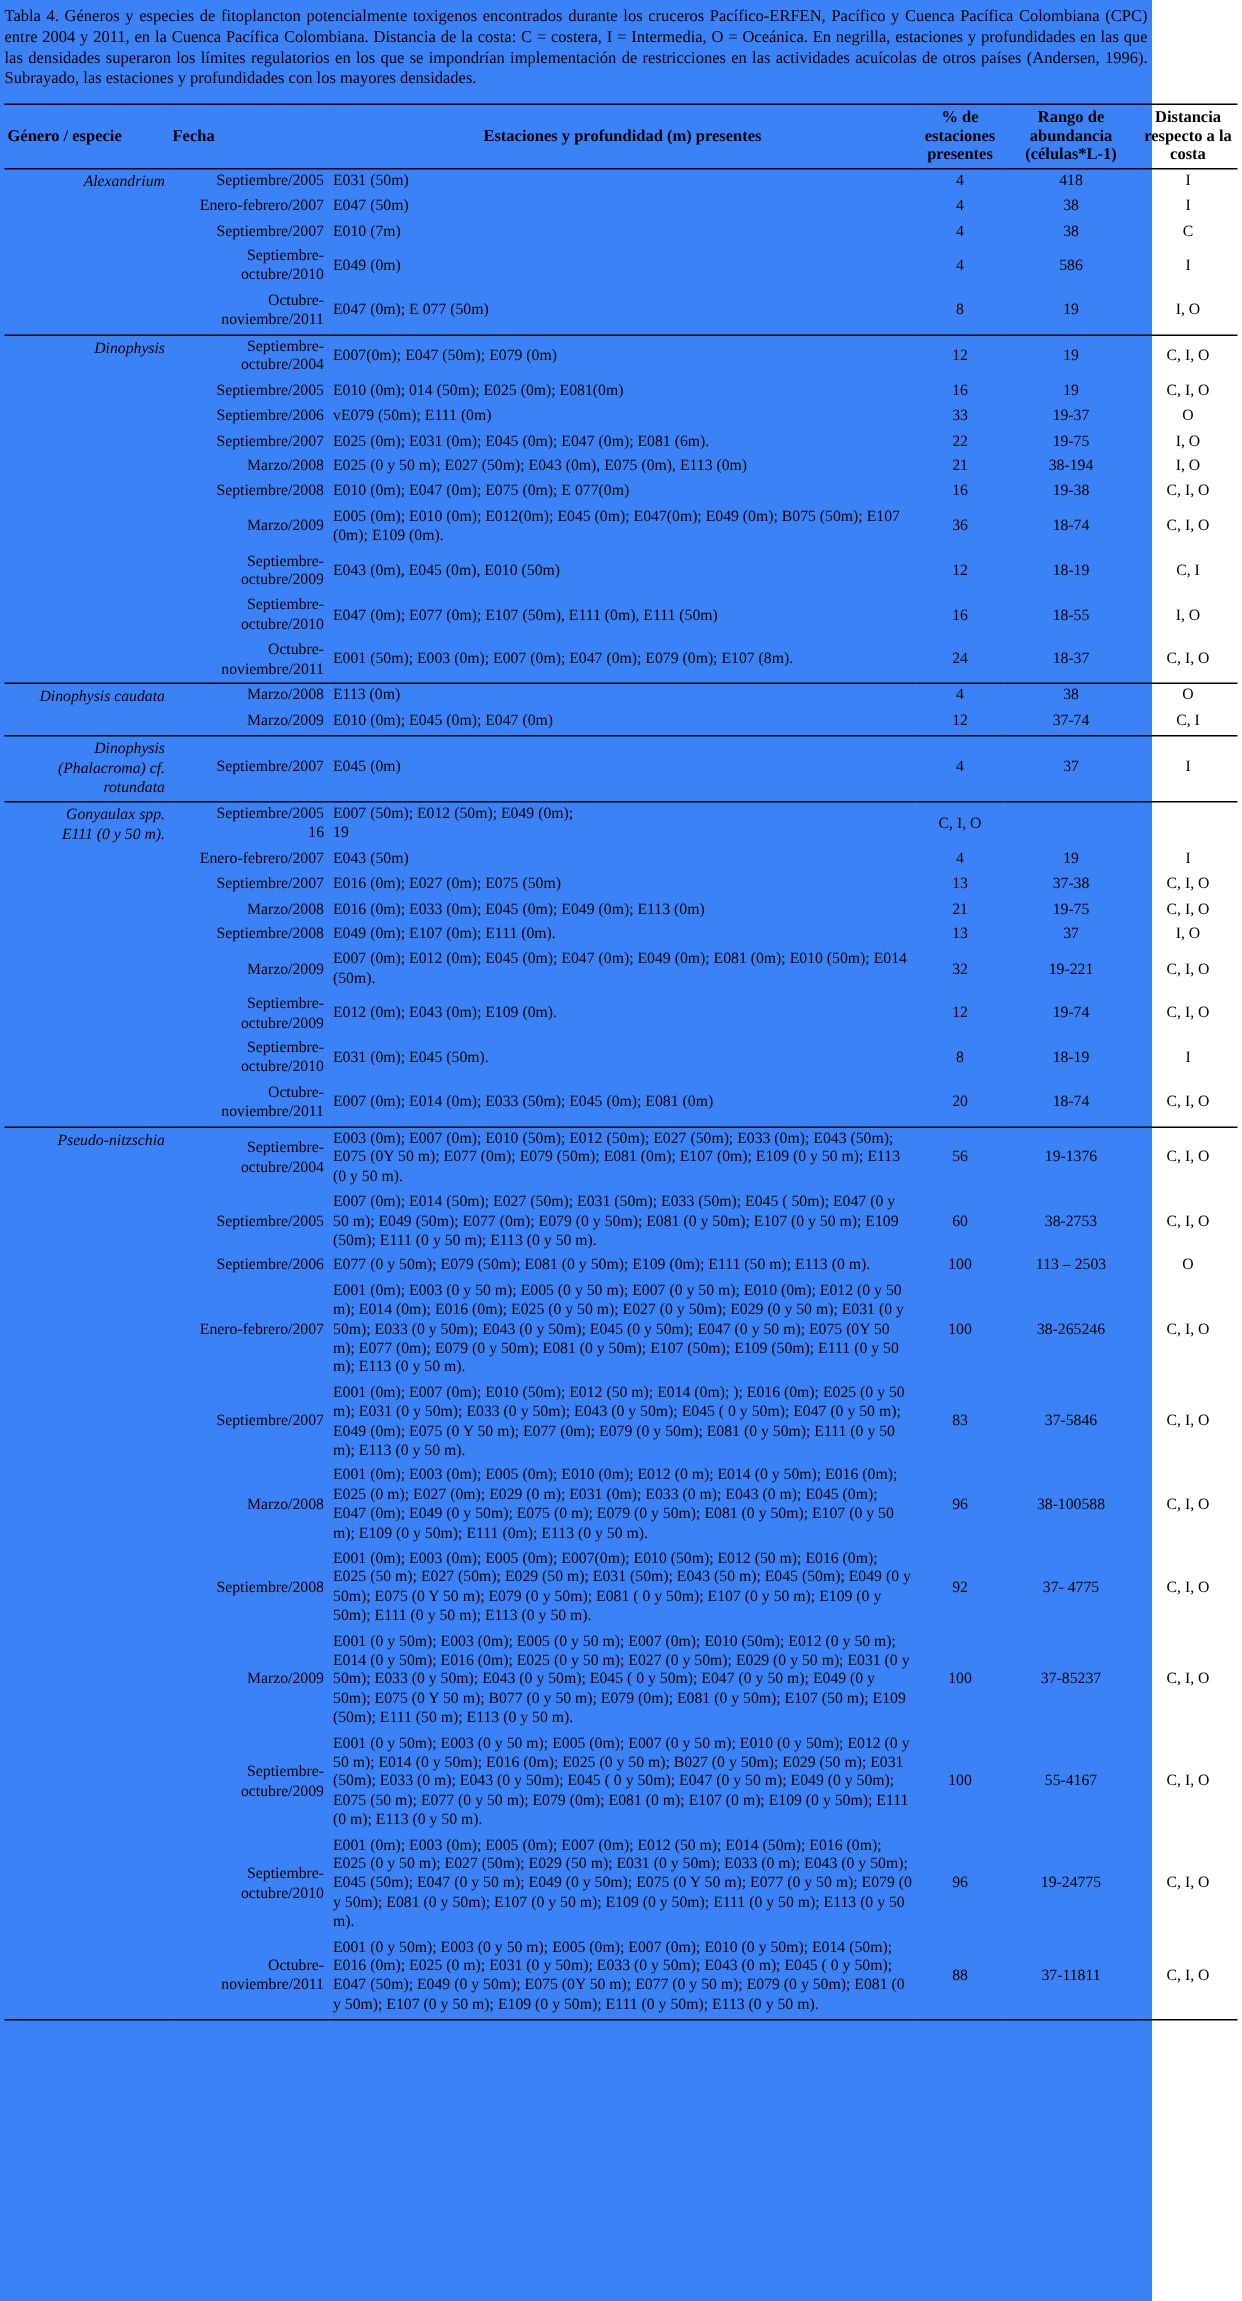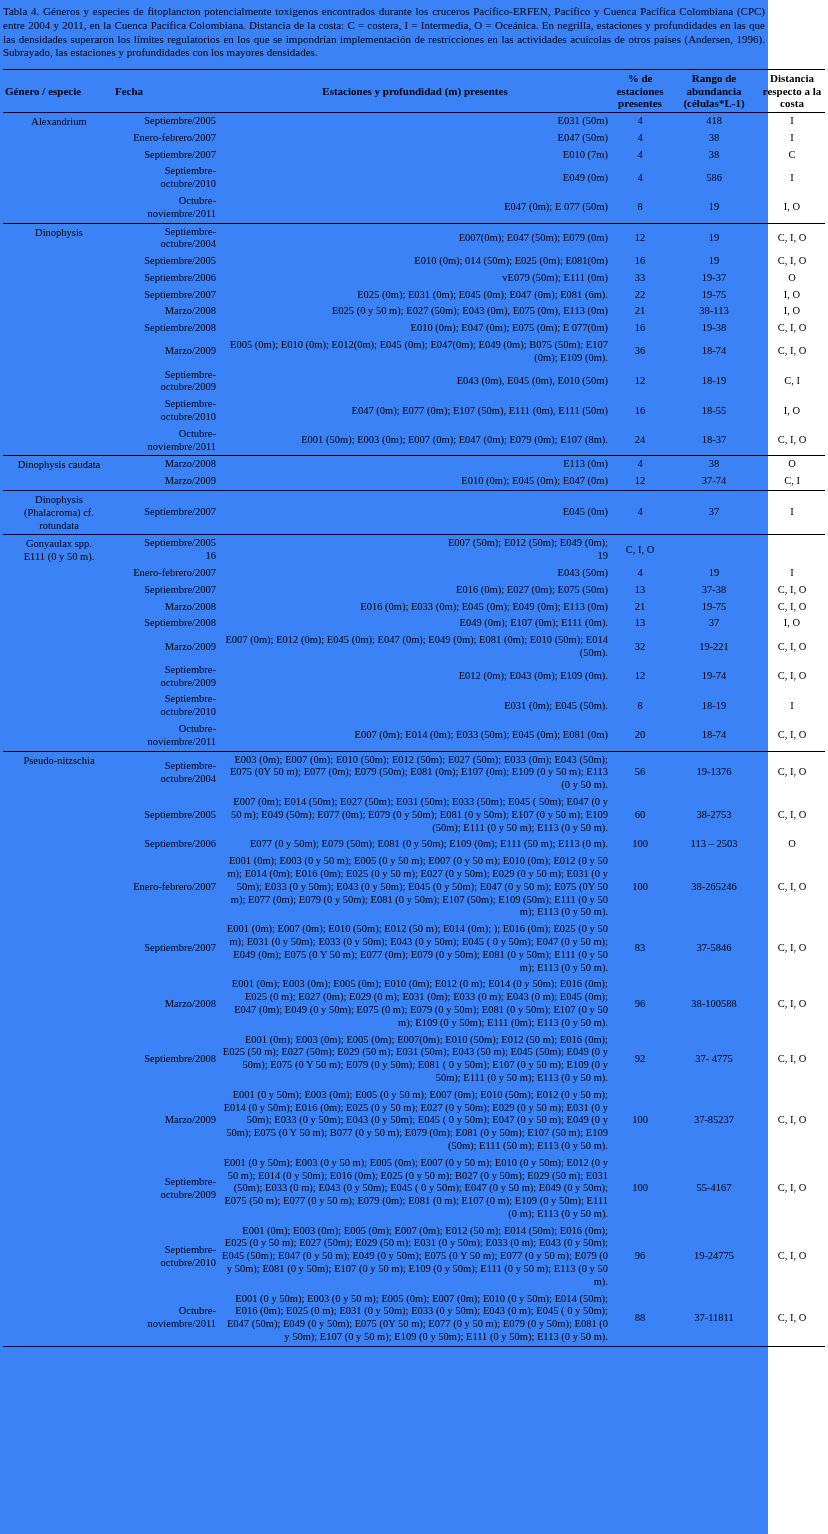--- a/index.html
+++ b/index.html
@@ -42,28 +42,29 @@
   }
   th.h-genus, th.h-fecha { text-align: left; }
   td {
     font-size: 10.5px;
     line-height: 1.22;
     padding: 2px 3px;
     vertical-align: middle;
     word-wrap: break-word;
   }
   td.genus {
-    text-align: center;
+    font-style: italic;
+    text-align: right;
     vertical-align: top;
     white-space: pre-line;
     padding-top: 3px;
     padding-left: 5px;
   }
   td.fecha { text-align: right; white-space: pre-line; }
-  td.estaciones { text-align: right; white-space: pre-line; }
+  td.estaciones { text-align: left; white-space: pre-line; }
   td.pct, td.rango, td.dist { text-align: center; }
   tbody tr.group-start td { border-top: 1px solid #000; }
 </style>
 </head>
 <body>
 
 <div class="page">
   <p class="caption">Tabla 4. Géneros y especies de fitoplancton potencialmente toxigenos encontrados durante los cruceros Pacífico-ERFEN,  Pacífico y Cuenca Pacífica Colombiana (CPC) entre 2004 y 2011, en la Cuenca Pacífica Colombiana. Distancia de la costa: C = costera, I = Intermedia, O = Oceánica. En negrilla, estaciones y profundidades en las que las densidades superaron los límites regulatorios en los que se impondrían implementación de restricciones en las actividades acuícolas de otros países (Andersen, 1996). Subrayado, las estaciones y profundidades con los mayores densidades.</p>
 
   <table class="main">
@@ -151,21 +152,21 @@
           <td class="fecha">Septiembre/2007</td>
           <td class="estaciones">E025 (0m); E031 (0m); E045 (0m); E047 (0m); E081 (6m).</td>
           <td class="pct">22</td>
           <td class="rango">19-75</td>
           <td class="dist">I, O</td>
         </tr>
         <tr>
           <td class="fecha">Marzo/2008</td>
           <td class="estaciones">E025 (0 y 50 m); E027 (50m); E043 (0m), E075 (0m), E113 (0m)</td>
           <td class="pct">21</td>
-          <td class="rango">38-113</td>
+          <td class="rango">38-194</td>
           <td class="dist">I, O</td>
         </tr>
         <tr>
           <td class="fecha">Septiembre/2008</td>
           <td class="estaciones">E010 (0m); E047 (0m); E075 (0m); E 077(0m)</td>
           <td class="pct">16</td>
           <td class="rango">19-38</td>
           <td class="dist">C, I, O</td>
         </tr>
         <tr>

